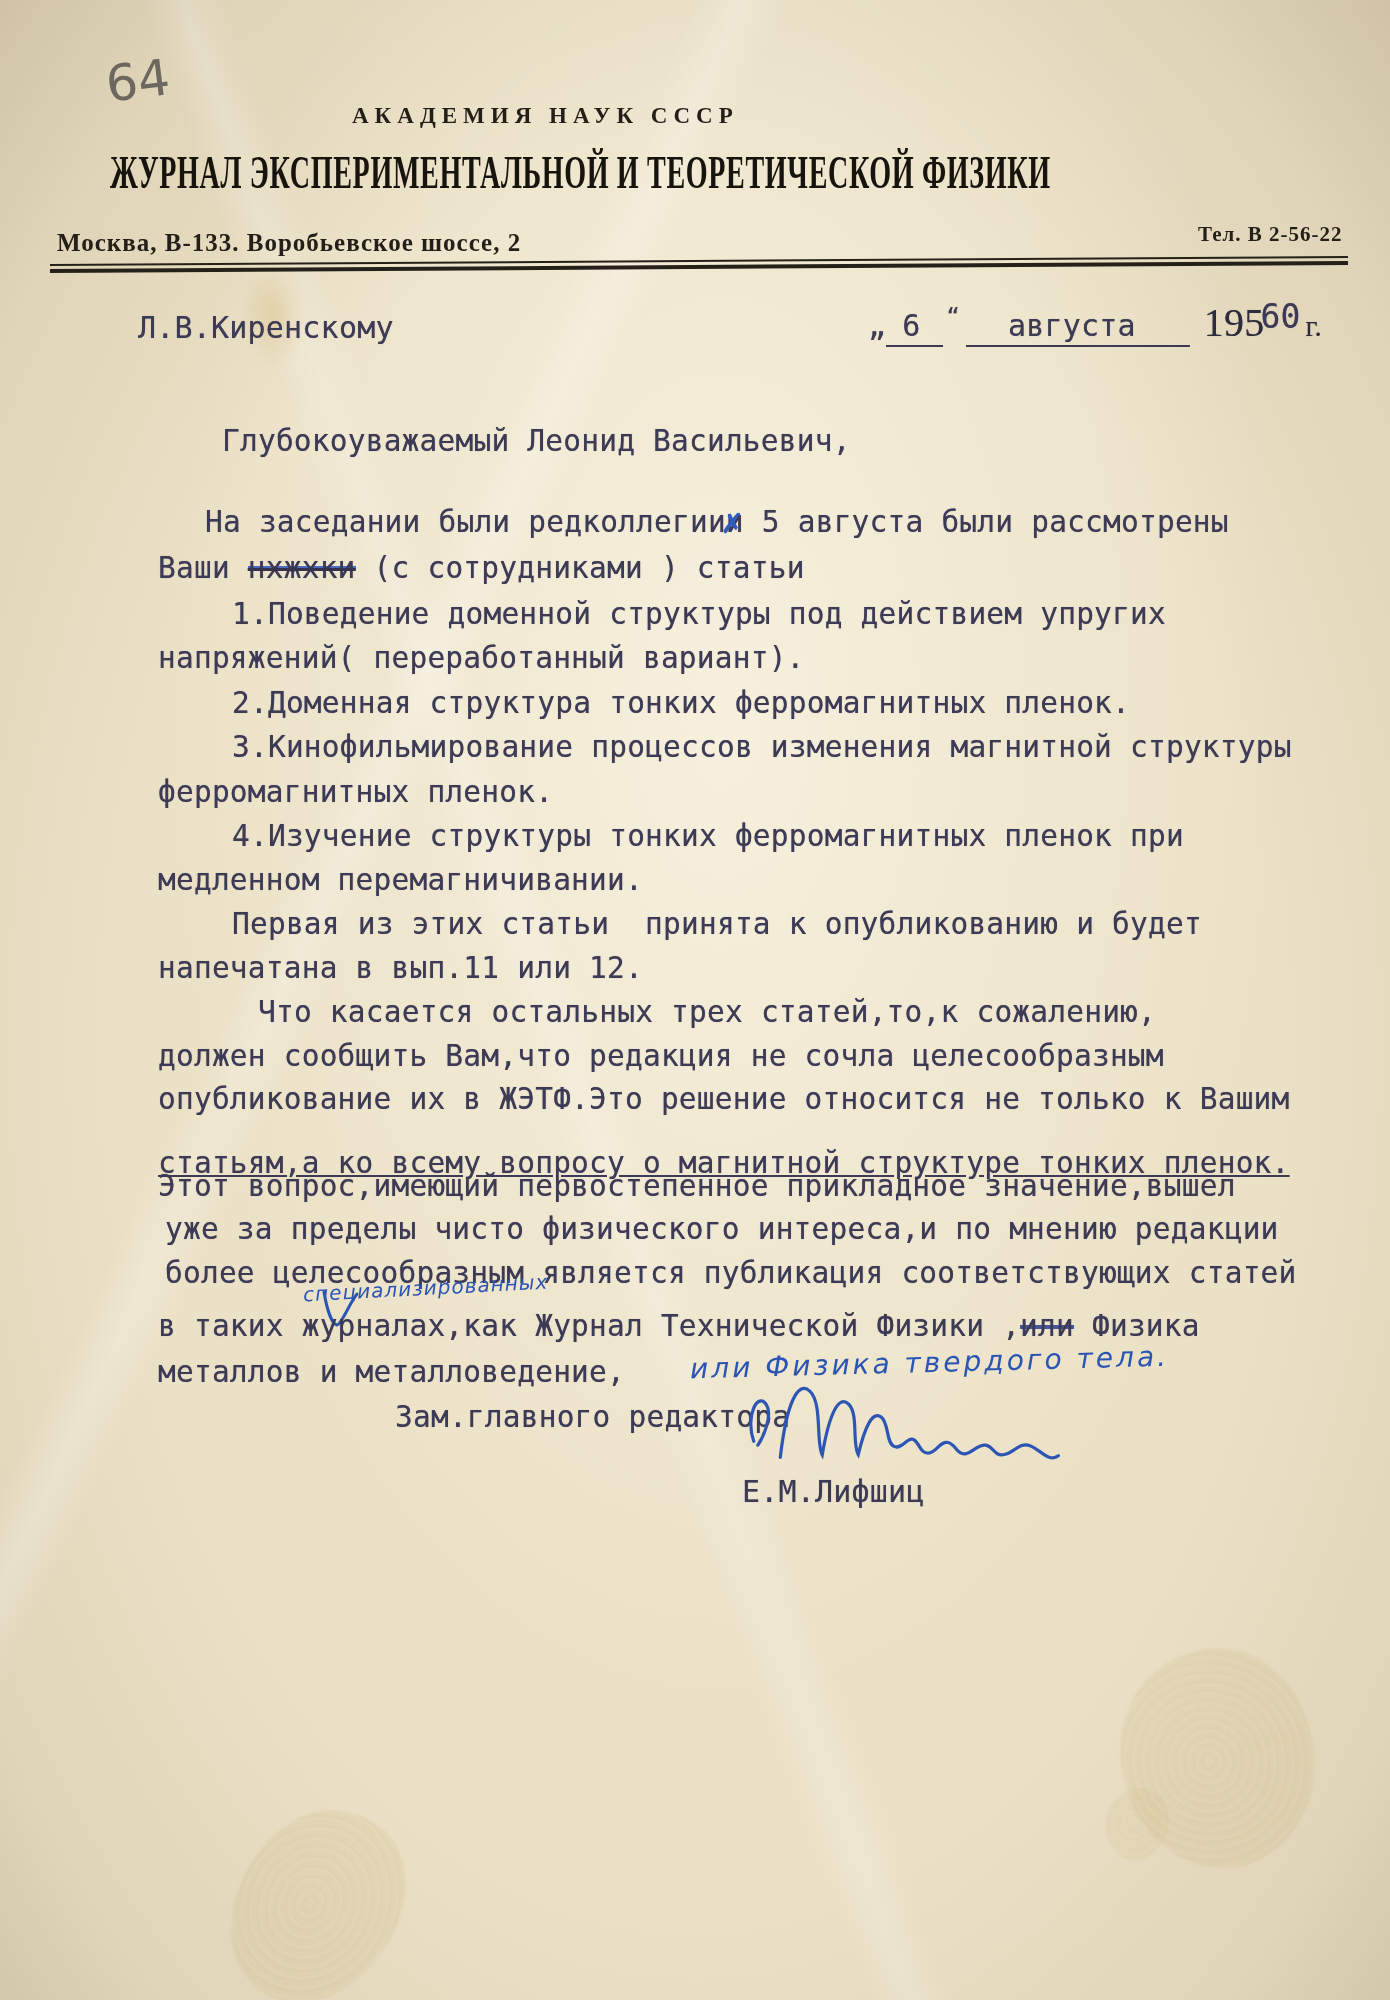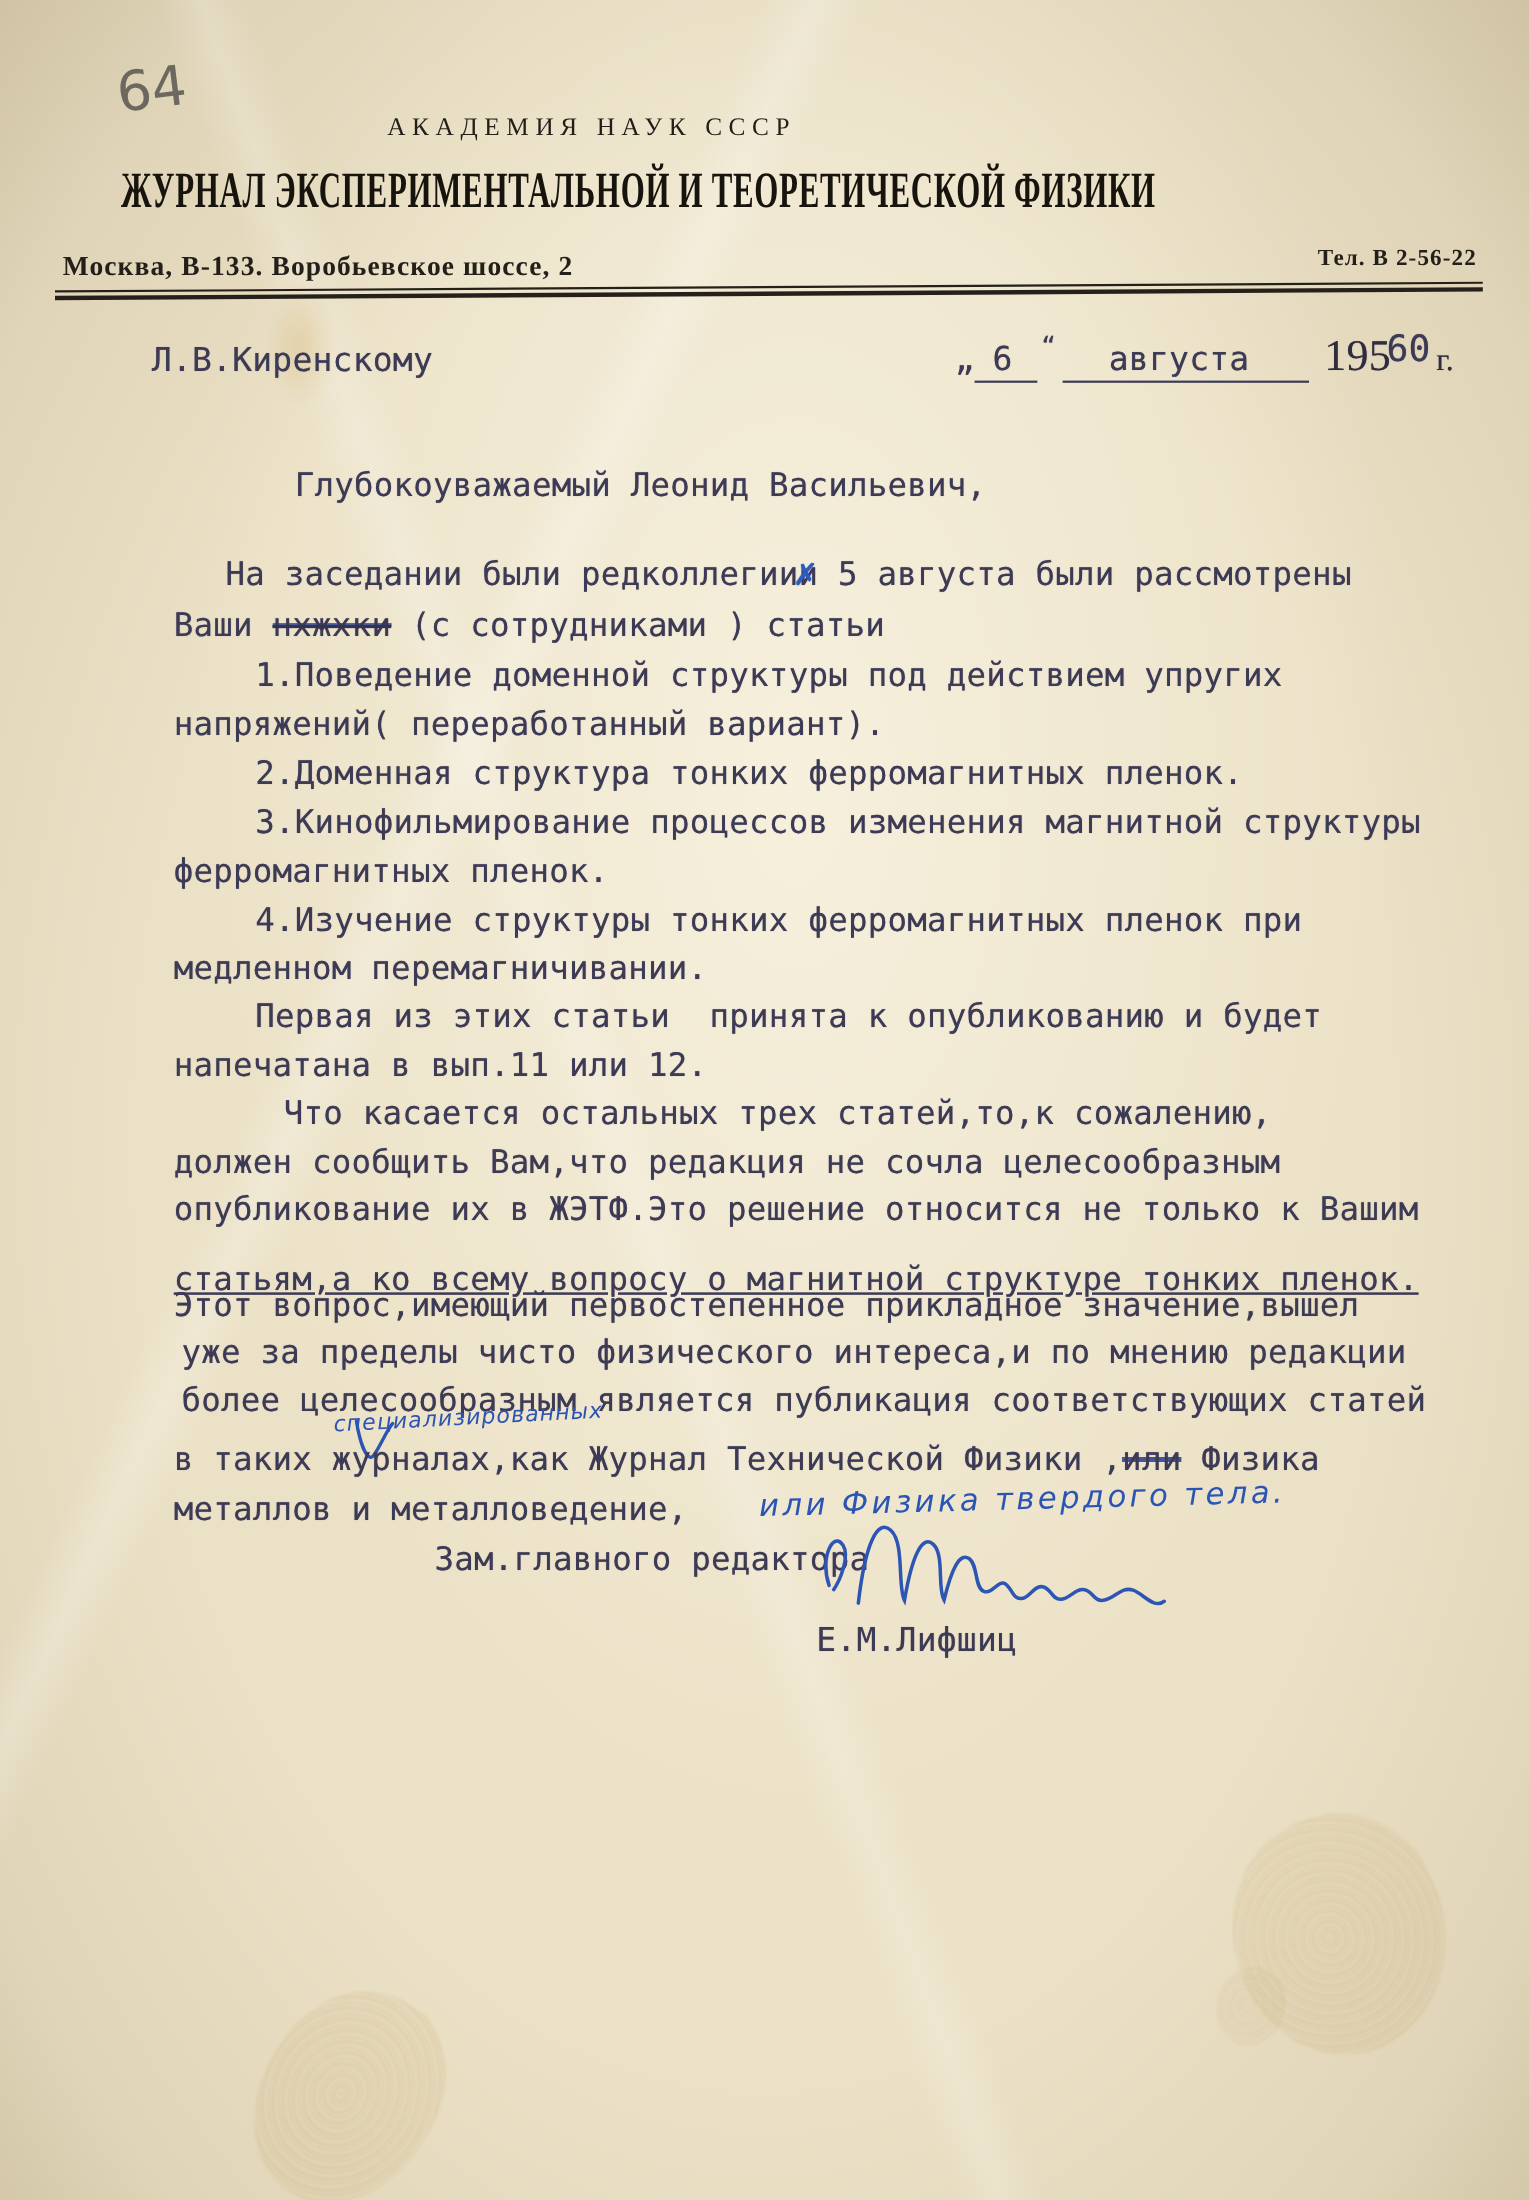--- a/index.html
+++ b/index.html
@@ -12,21 +12,21 @@
     position:absolute;inset:0;pointer-events:none;
     background:
       linear-gradient(115deg, transparent 30%, rgba(255,255,255,0.22) 32%, transparent 34%),
       linear-gradient(250deg, transparent 55%, rgba(255,255,255,0.18) 57%, transparent 59%),
       radial-gradient(ellipse at 52% 36%, rgba(255,252,240,0.55) 0%, rgba(255,252,240,0) 55%),
       radial-gradient(ellipse at 50% 52%, rgba(0,0,0,0) 58%, rgba(125,103,58,0.10) 85%, rgba(110,88,48,0.22) 100%);
   }
   
   .academy{
     position:absolute;left:352px;top:103px;
-    font-family:"Liberation Serif", serif;font-weight:normal;
+    font-family:"Liberation Serif", serif;font-weight:bold;
     font-size:23px;letter-spacing:6px;color:#231f18;white-space:pre;
   }
   .journal{
     position:absolute;left:110px;top:146px;
     font-family:"Liberation Serif", serif;font-weight:bold;
     font-size:45px;letter-spacing:1px;color:#17140e;white-space:nowrap;
     transform:scale(0.625,1.03);transform-origin:left top;
   }
   .address{
     position:absolute;left:57px;top:229px;
@@ -43,21 +43,21 @@
   .rule .thick{height:4px;background:#25211a;}
   .pencil-number{
     position:absolute;left:106px;top:52px;
     font-family:"DejaVu Sans", sans-serif;font-size:50px;color:rgba(92,89,84,0.88);
     transform:rotate(-7deg);
   }
   
   .typed{position:absolute;font-size:29.5px;letter-spacing:0.2px;color:#3c3a55;white-space:pre;
          text-shadow:0 0 0.7px rgba(60,58,85,0.65);}
   .addressee{left:138px;top:310px;font-size:30px;}
-  .salutation{left:222px;top:424px;margin-left:46px;}
+  .salutation{left:222px;top:424px;}
   
   .date{left:868px;top:299px;font-size:30px;}
   .d-day{display:inline-block;border-bottom:2px solid #3c3a55;padding:0 22px 2px 16px;}
   .d-quote-close{margin-left:4px;font-size:22px;vertical-align:top;position:relative;top:4px;}
   .d-month{display:inline-block;border-bottom:2px solid #3c3a55;padding:0 54px 2px 42px;margin-left:6px;}
   .d-year-printed{font-family:"Liberation Serif", serif;margin-left:14px;font-size:40px;color:#2f2d3d;}
   .d-year-typed{position:relative;top:-8px;margin-left:-4px;font-size:33px;}
   .d-suffix{font-family:"Liberation Serif", serif;margin-left:5px;font-size:29px;color:#2f2d3d;}
   
   .struck-char{position:relative;display:inline-block;}

